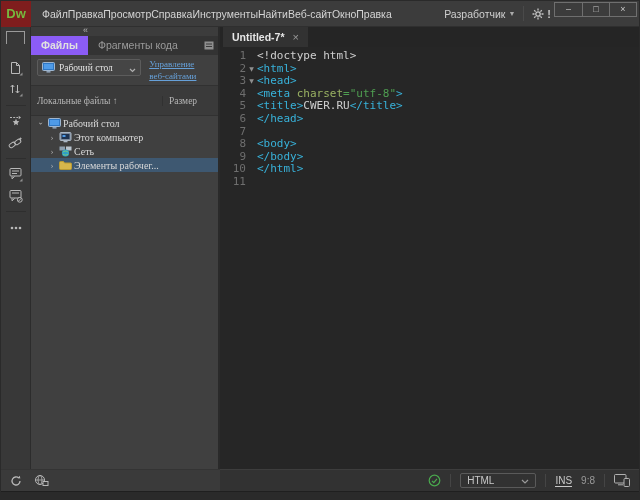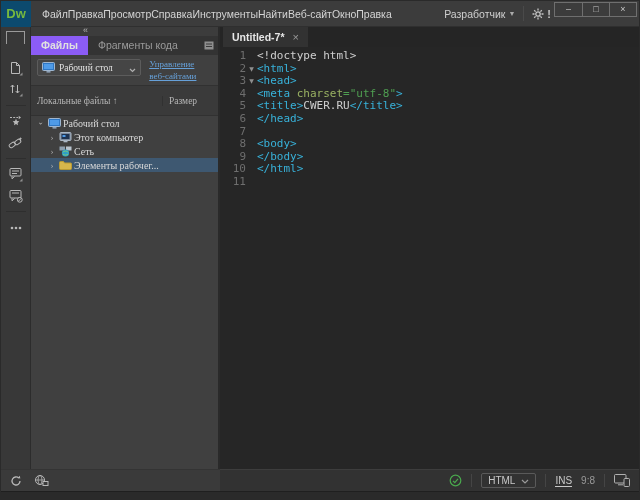--- a/index.html
+++ b/index.html
@@ -2,21 +2,21 @@
 <html><head>
 <meta charset="utf-8">
 <style>
   * { margin:0; padding:0; box-sizing:border-box; }
   html,body { width:640px; height:500px; background:#1e1e1e; }
   body { font-family:"Liberation Sans","DejaVu Sans",sans-serif; overflow:hidden; }
   .window { width:640px; height:500px; display:flex; flex-direction:column; background:#3c3c3c; border:1px solid #2a2a2a; position:relative; }
 
   
   .menubar { height:26px; flex:0 0 26px; background:#3c3c3c; display:flex; align-items:center; border-bottom:1px solid #2f2f2f; position:relative; }
-  .logo { width:30px; height:26px; background:#0c4a6e; color:#76b83f; font-weight:bold; font-size:13px; display:flex; align-items:center; justify-content:center; }
+  .logo { width:30px; height:26px; background:#7f1d1d; color:#76b83f; font-weight:bold; font-size:13px; display:flex; align-items:center; justify-content:center; }
   .menu-items { display:flex; align-items:center; margin-left:11px; }
   .menu-item { font-size:10.5px; color:#d4d4d4; cursor:default; white-space:nowrap; }
   .menubar-right { margin-left:auto; display:flex; align-items:center; gap:8px; margin-right:88px; }
   .vsep { width:1px; height:15px; background:#2c2c2c; border-right:1px solid #4a4a4a; }
   .workspace { display:flex; align-items:center; gap:3px; color:#cfcfcf; font-size:10.5px; cursor:default; }
   .caret-down { font-size:7px; color:#aaaaaa; }
   .gear-wrap { display:flex; align-items:center; gap:3px; color:#c5c5c5; font-size:11px; font-weight:bold; }
   .win-buttons { position:absolute; top:1px; right:2px; display:flex; border:1px solid #6f6f6f; }
   .win-btn { width:27px; height:13px; display:flex; align-items:center; justify-content:center; color:#c8c8c8; font-size:9px; line-height:1; border-left:1px solid #6f6f6f; cursor:default; }
   .win-btn:first-child { border-left:none; }
@@ -67,21 +67,21 @@
   .ln { width:26px; text-align:right; color:#6e6e6e; flex:0 0 26px; }
   .fold { width:11px; flex:0 0 11px; text-align:center; color:#8f8f8f; font-size:6px; line-height:12.6px; font-family:"DejaVu Sans",sans-serif; }
   .src { white-space:pre; }
   .seg-plain { color:#cfcfcf; } .seg-tag { color:#38b2da; } .seg-attr { color:#9ab263; } .seg-val { color:#4f9e51; }
 
   
   .footer { height:22px; flex:0 0 22px; display:flex; }
   .footer-left { width:219px; flex:0 0 219px; background:#3a3a3a; border-top:1px solid #343434; display:flex; align-items:center; gap:12px; padding-left:9px; }
   .status-bar { flex:1 1 auto; background:#323232; border-top:1px solid #3d3d3d; display:flex; align-items:center; justify-content:flex-end; gap:9px; padding-right:9px; font-size:10px; color:#c8c8c8; }
   .ssep { width:1px; height:13px; background:#454545; }
-  .lang-box { height:15px; border:1px solid #5a5a5a; border-radius:2px; display:flex; align-items:center; gap:6px; padding:0 6px; cursor:default; }
+  .lang-box { height:15px; border:1px solid #5a5a5a; border-radius:2px; display:flex; align-items:center; gap:27px; padding:0 6px; cursor:default; }
   .ins { border-bottom:1px solid #c8c8c8; cursor:default; }
   .cursor-pos { color:#999999; }
   .bottom-strip { height:8px; flex:0 0 8px; background:#2a2a2a; border-top:1px solid #1f1f1f; }
   .icon-btn { display:flex; align-items:center; cursor:default; }
 </style>
 </head>
 <body>
 
 <div class="window">
 

